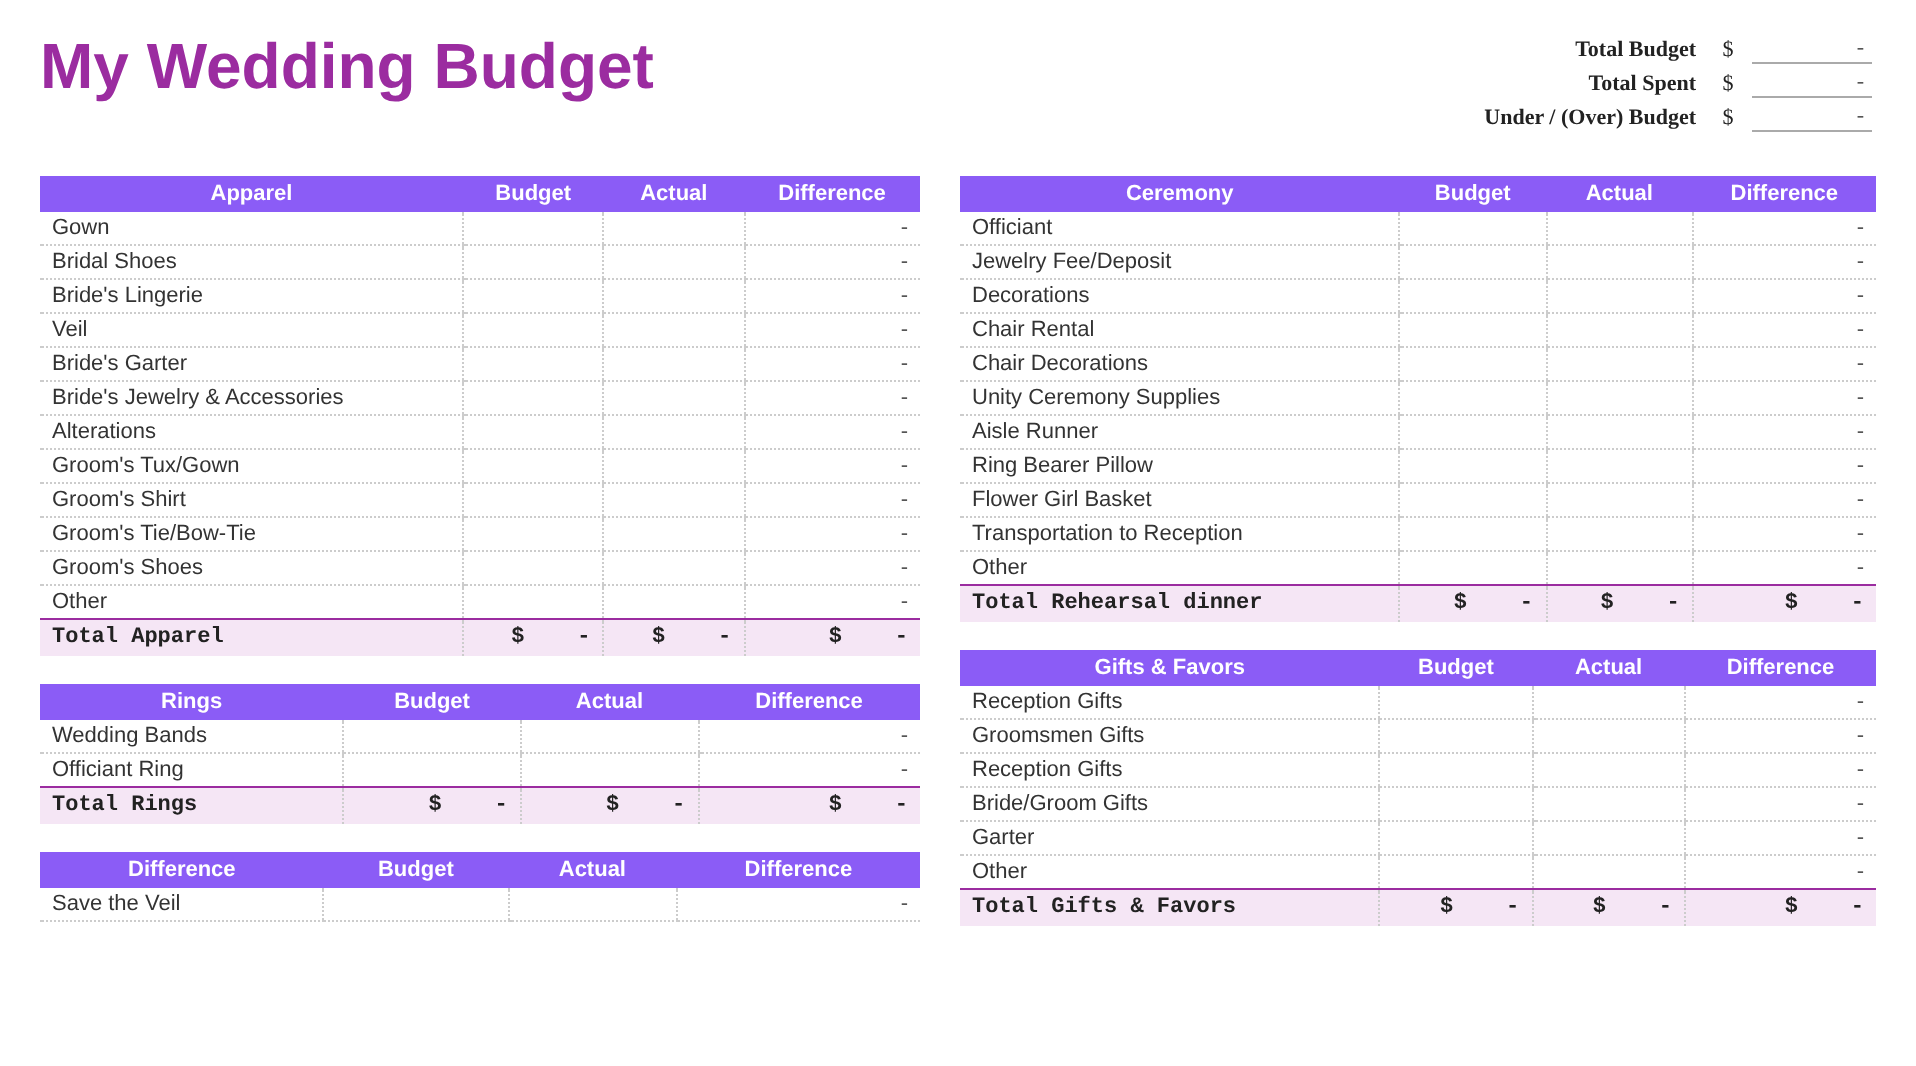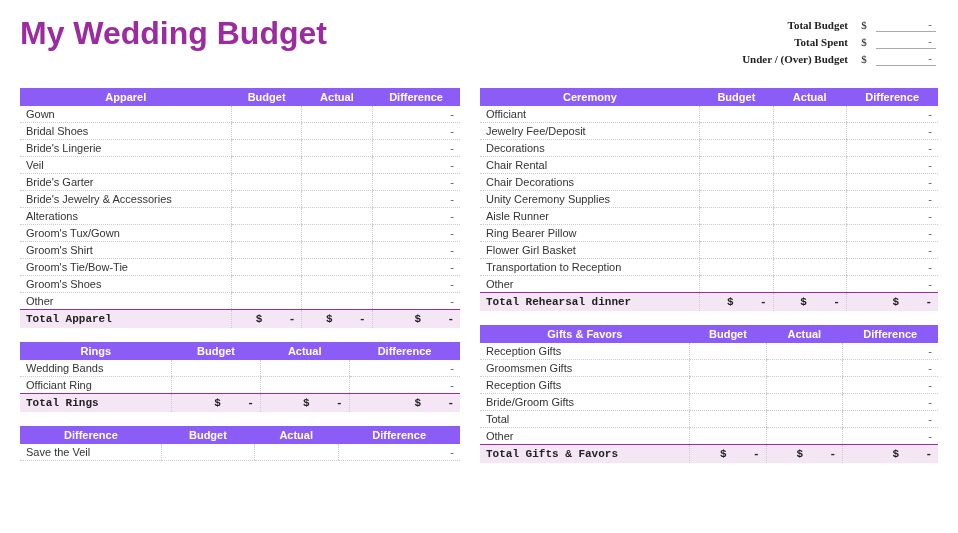--- a/index.html
+++ b/index.html
@@ -402,21 +402,21 @@
         <td class="amount"></td>
         <td class="amount dash">-</td>
       </tr>
             <tr>
         <td>Bride/Groom Gifts</td>
         <td class="amount"></td>
         <td class="amount"></td>
         <td class="amount dash">-</td>
       </tr>
             <tr>
-        <td>Total</td>
+        <td>Garter</td>
         <td class="amount"></td>
         <td class="amount"></td>
         <td class="amount dash">-</td>
       </tr>
             <tr>
         <td>Other</td>
         <td class="amount"></td>
         <td class="amount"></td>
         <td class="amount dash">-</td>
       </tr>

